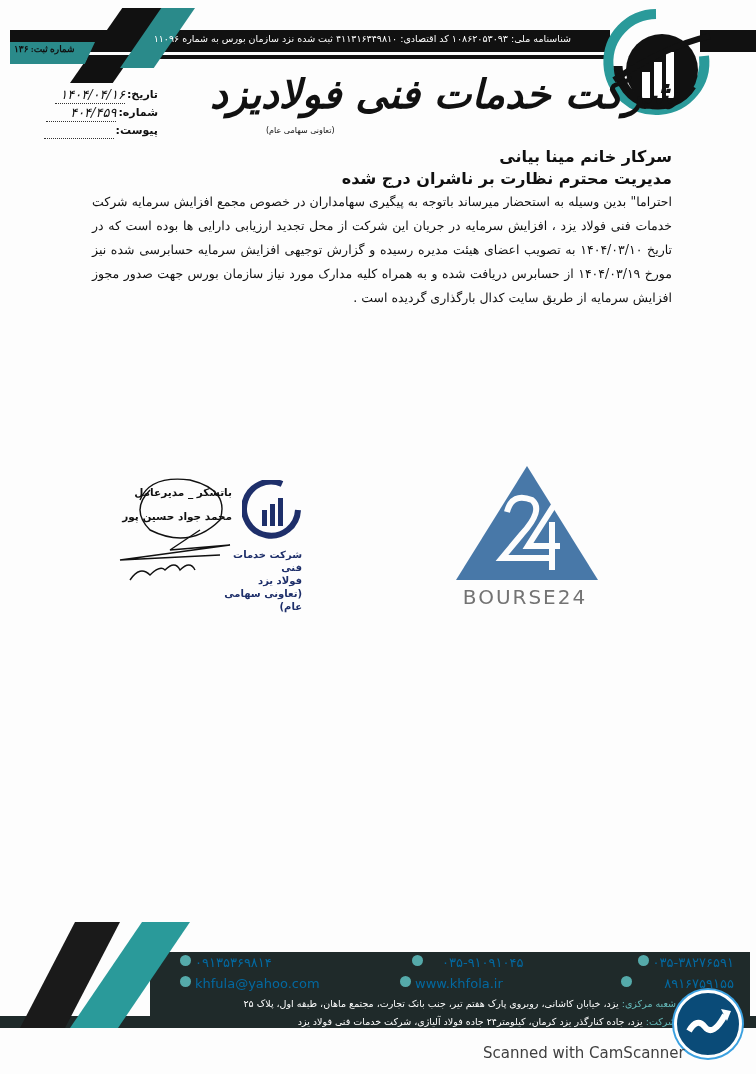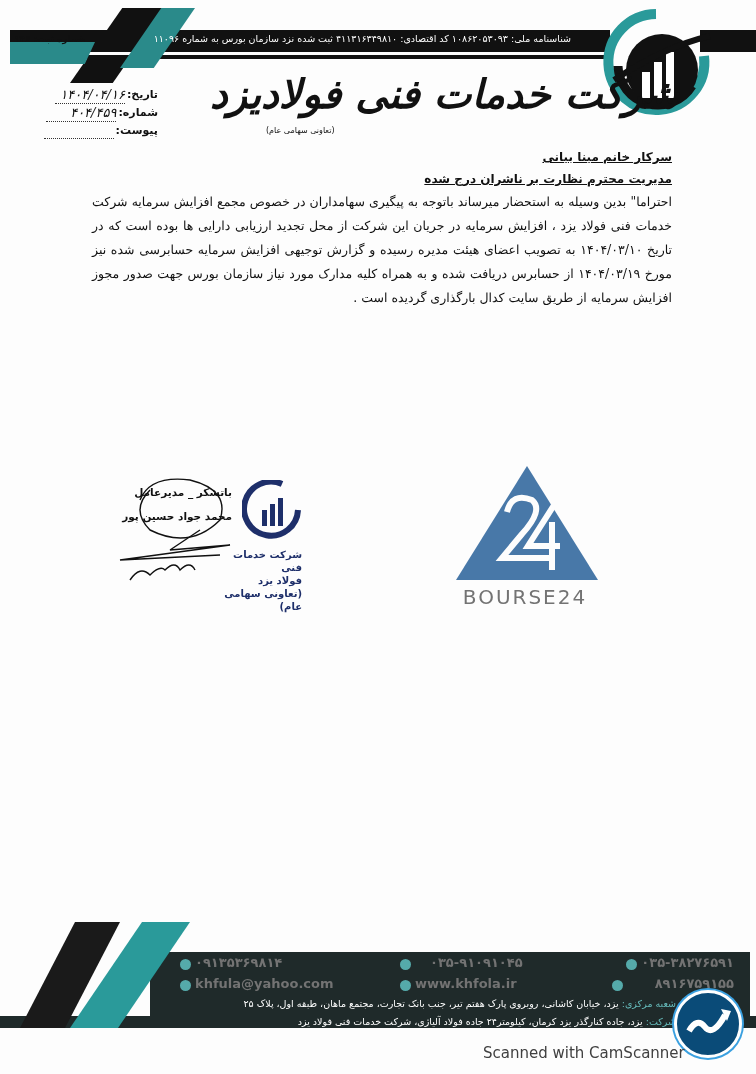--- a/index.html
+++ b/index.html
@@ -3,45 +3,45 @@
 <meta charset="utf-8">
 <style>
   html,body{margin:0;padding:0;}
   body{width:756px;height:1074px;background:#fdfdfd;position:relative;overflow:hidden;font-family:"DejaVu Sans",sans-serif;color:#111;}
   .abs{position:absolute;}
   
   .hdr-bar{left:10px;top:30px;width:600px;height:22px;background:#111;border-bottom:3px solid #fdfdfd;box-shadow:0 4px 0 #111;}
   .hdr-bar-right{left:700px;top:30px;width:56px;height:22px;background:#111;}
   .hdr-text{right:185px;top:33px;direction:rtl;color:#fff;font-size:9.5px;white-space:nowrap;}
   .hdr-teal{left:10px;top:42px;width:85px;height:22px;background:#2a8a8a;clip-path:polygon(0 0,100% 0,88% 100%,0 100%);}
-  .reg-no{left:14px;top:34px;direction:rtl;color:#111;font-size:9px;font-weight:bold;}
+  .reg-no{left:14px;top:44px;direction:rtl;color:#111;font-size:9px;font-weight:bold;font-family:Liberation Serif, serif;}
   .swoosh-black{left:70px;top:8px;width:95px;height:75px;background:#111;clip-path:polygon(55% 0,100% 0,45% 100%,0 100%);}
   .swoosh-teal{left:120px;top:8px;width:75px;height:60px;background:#2a8a8a;clip-path:polygon(55% 0,100% 0,45% 100%,0 100%);}
   .company-title{left:210px;top:70px;font-family:"DejaVu Serif",serif;font-size:40px;font-weight:bold;direction:rtl;font-style:italic;letter-spacing:-1px;}
   .company-sub{left:230px;top:126px;font-size:8px;direction:rtl;padding-left:36px;}
   .logo-wrap{left:596px;top:6px;width:118px;height:112px;}
   .meta{left:38px;top:86px;direction:rtl;font-size:11px;font-weight:bold;line-height:17px;width:120px;}
   .meta .row{display:flex;justify-content:flex-start;gap:2px;}
   .meta .val{font-family:"DejaVu Serif",serif;font-style:italic;border-bottom:1px dotted #333;min-width:70px;font-size:13px;font-weight:normal;}
   
   .letter{right:84px;top:146px;width:580px;direction:rtl;text-align:justify;font-family:"DejaVu Serif",serif;font-size:12.5px;line-height:24px;}
-  .letter .addr{font-family:"DejaVu Sans",sans-serif;font-weight:bold;font-size:12px;line-height:22px;text-decoration:underline;}
+  .letter .addr{font-family:"DejaVu Sans",sans-serif;font-weight:bold;font-size:16px;line-height:22px;}
   .letter p{margin:0;}
   
   .sig{left:110px;top:470px;width:280px;height:130px;}
   .sig-text{left:112px;top:480px;direction:rtl;font-size:10.5px;font-weight:bold;line-height:24px;text-align:right;width:120px;}
   .stamp-name{left:222px;top:548px;direction:rtl;font-size:10px;font-weight:bold;line-height:13px;color:#1e2f6a;text-align:right;width:80px;}
   
   .b24{left:452px;top:462px;width:150px;height:150px;}
   .b24-text{left:452px;top:585px;width:146px;text-align:center;color:#737373;font-size:20px;letter-spacing:2px;font-family:"DejaVu Sans",sans-serif;}
   .ftr-bar{left:150px;top:952px;width:600px;height:76px;background:#1f2a2a;}
   .ftr-teal-1{left:20px;top:922px;width:100px;height:106px;background:#1a1a1a;clip-path:polygon(55% 0,100% 0,45% 100%,0 100%);}
   .ftr-teal-2{left:70px;top:922px;width:120px;height:106px;background:#2a9a9a;clip-path:polygon(60% 0,100% 0,40% 100%,0 100%);}
   .ftr-strip{left:0;top:1016px;width:756px;height:12px;background:#1f2a2a;}
-  .fc{color:#737373;font-size:13px;white-space:nowrap;display:flex;align-items:flex-end;gap:4px;font-weight:bold;}
+  .fc{color:#0369a1;font-size:13px;white-space:nowrap;display:flex;align-items:flex-start;gap:4px;}
   .fc .ic{display:inline-block;width:11px;height:11px;border-radius:50%;background:#5aa;}
   .addr-line{direction:rtl;color:#fff;font-size:9.5px;white-space:nowrap;}
   .addr-line .lbl{color:#6bb;}
   .cam{left:483px;top:1044px;font-size:15px;color:#404040;}
   .cam-logo{left:674px;top:990px;width:62px;height:62px;border-radius:50%;background:#0a4b78;border:3px solid #fff;box-shadow:0 0 0 2px #3aa0e0;}
 </style>
 </head>
 <body>
 
 <div class="abs swoosh-black"></div>
@@ -123,21 +123,21 @@
 
 <div class="abs ftr-bar"></div>
 <div class="abs ftr-strip"></div>
 <div class="abs ftr-teal-1"></div>
 <div class="abs ftr-teal-2"></div>
 
 <div class="abs fc" style="right:22px;top:955px;">
   <span class="ic"></span>
   <span>۰۳۵-۳۸۲۷۶۵۹۱</span>
 </div>
-<div class="abs fc" style="left:400px;top:955px;gap:19px;">
+<div class="abs fc" style="left:412px;top:955px;gap:19px;">
   <span class="ic"></span>
   <span>۰۳۵-۹۱۰۹۱۰۴۵</span>
 </div>
 <div class="abs fc" style="left:180px;top:955px;">
   <span class="ic"></span>
   <span>۰۹۱۳۵۳۶۹۸۱۴</span>
 </div>
 <div class="abs fc" style="right:22px;top:976px;gap:32px;">
   <span class="ic"></span>
   <span>۸۹۱۶۷۵۹۱۵۵</span>

